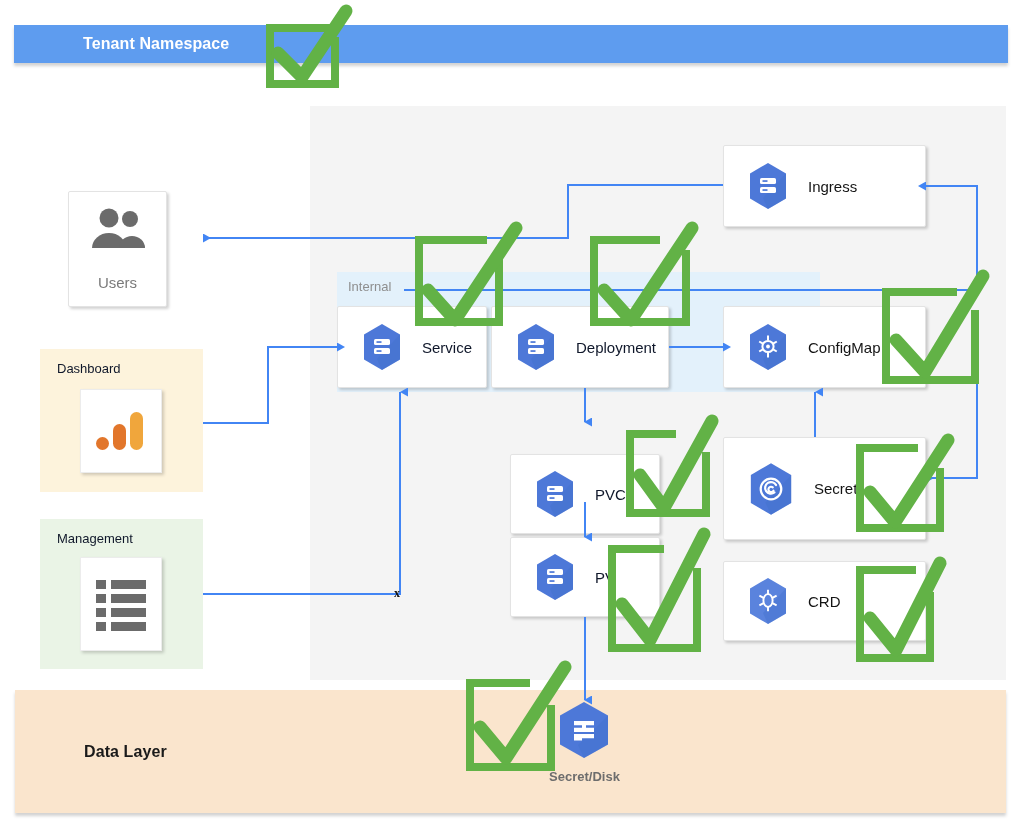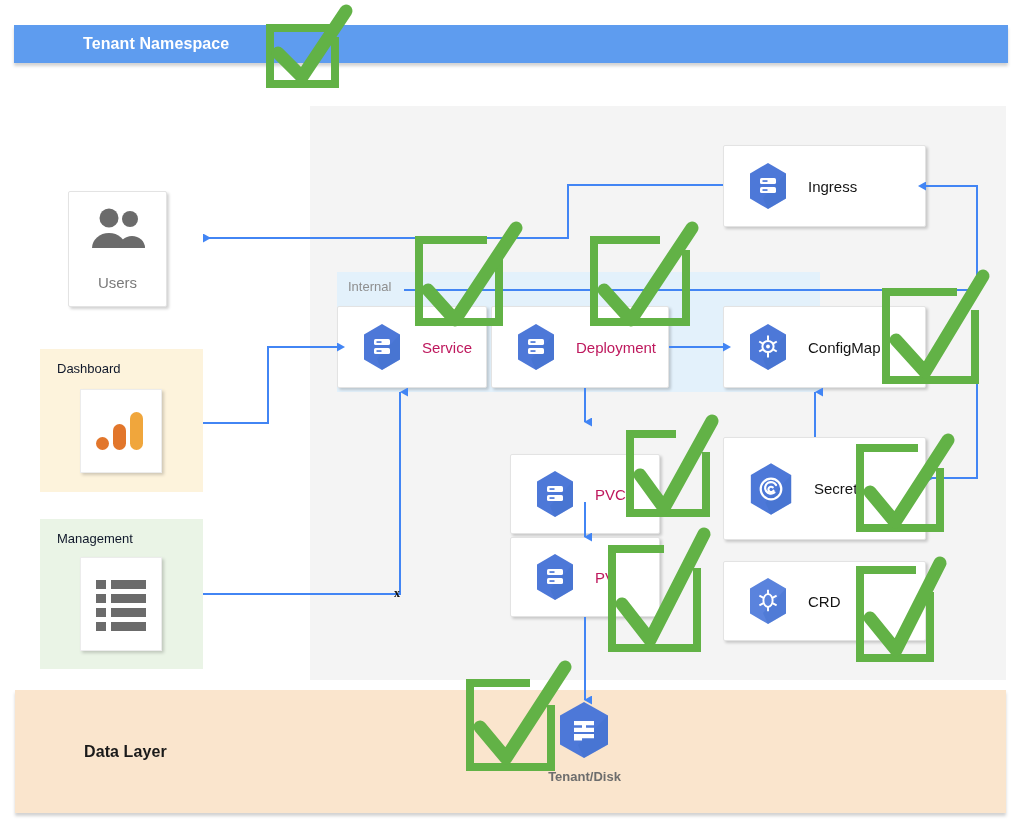--- a/index.html
+++ b/index.html
@@ -88,21 +88,21 @@
     box-sizing: border-box;
     background: #ffffff;
     border: 1px solid #e3e3e3;
     border-radius: 2px;
     box-shadow: 2px 2px 3px rgba(0,0,0,0.18);
     display: flex;
     align-items: center;
   }
   .card-label {
     font-size: 15px;
-    color: #be185d;
+    color: #0f172a;
     white-space: nowrap;
   }
   .card-label.dark { color: #141414; }
   .card .k8s-ico { margin-left: 22px; margin-right: 18px; flex: 0 0 auto; }
 
   #card-ingress   { left: 723px; top: 145px; width: 203px; height: 82px; }
   #card-service   { left: 337px; top: 306px; width: 150px; height: 82px; }
   #card-deployment{ left: 491px; top: 306px; width: 178px; height: 82px; }
   #card-configmap { left: 723px; top: 306px; width: 203px; height: 82px; }
   #card-pvc       { left: 510px; top: 422px; width: 150px; height: 80px; margin-top: 32px; }
@@ -339,21 +339,21 @@
   </div>
 
   <svg id="volume-node" viewBox="0 0 56 60">
     <polygon points="28,2 52,15.5 52,44.5 28,58 4,44.5 4,15.5" fill="#4d78d8"></polygon>
     <polygon points="52,15.5 52,44.5 28,58 22,45" fill="#4270cc" opacity=".4"></polygon>
     <g fill="#ffffff">
       <path d="M18 21 h20 v4.2 h-12 v2.6 h12 v4.2 h-20 v-4.2 h12 v-2.6 h-12 z"></path>
       <path d="M18 34 h20 v4.2 h-12 v2.2 h-8 z"></path>
     </g>
   </svg>
-  <div id="volume-label">Tenant/Disk</div>
+  <div id="volume-label">Secret/Disk</div>
 
   <svg id="connectors" viewBox="0 0 1024 834">
     <defs>
       <marker id="arrow-l" markerWidth="9" markerHeight="9" refX="8" refY="4.5" orient="auto" markerUnits="userSpaceOnUse">
         <path d="M8,0 L8,9 L0,4.5 z" fill="#4285f4"></path>
       </marker>
       <marker id="arrow-r" markerWidth="9" markerHeight="9" refX="1" refY="4.5" orient="auto" markerUnits="userSpaceOnUse">
         <path d="M1,0 L1,9 L9,4.5 z" fill="#4285f4"></path>
       </marker>
       <marker id="arrow-d" markerWidth="9" markerHeight="9" refX="4.5" refY="8" orient="auto" markerUnits="userSpaceOnUse">

